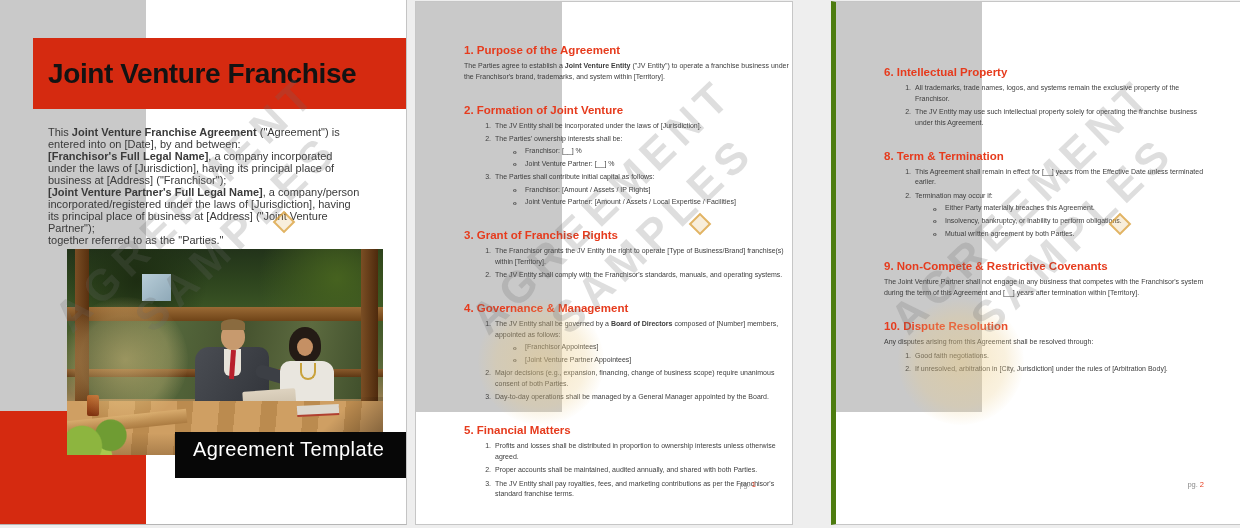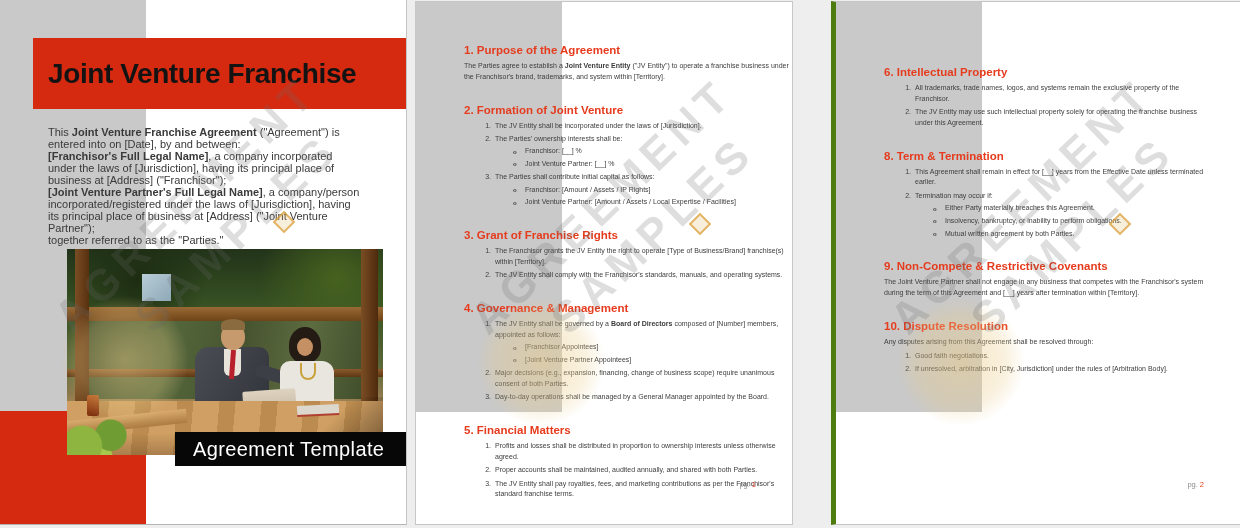--- a/index.html
+++ b/index.html
@@ -47,21 +47,21 @@
   .ph-table{left:0;right:0;top:152px;height:54px;background:linear-gradient(rgba(0,0,0,0) 60%,rgba(60,30,5,0.25)),repeating-linear-gradient(95deg,#cf9f63 0 26px,#bb8b4f 26px 42px);}
   .ph-papers{left:230px;top:156px;width:42px;height:9px;background:#ddd8ce;transform:rotate(-3deg);box-shadow:0 2px 0 #b04030;}
   .ph-drink{left:20px;top:146px;width:12px;height:21px;border-radius:2px;background:linear-gradient(#b4581e,#7e3210);}
   .ph-bench{left:0;top:166px;width:120px;height:14px;background:linear-gradient(#d8ab6d,#ab7b41);transform:rotate(-6deg);}
   .ph-leaves{left:-12px;top:168px;width:90px;height:48px;background:
      radial-gradient(circle at 30% 60%,#8db53f 0 28%,transparent 30%),
      radial-gradient(circle at 62% 38%,#6f9c33 0 24%,transparent 26%),
      radial-gradient(circle at 48% 82%,#a7c94e 0 22%,transparent 24%);}
   .ph-shadow{right:0;top:148px;width:64px;height:58px;background:linear-gradient(135deg,rgba(0,0,0,0) 30%,rgba(25,15,5,0.55));}
 
-  .caption{position:absolute;left:175px;top:432px;right:0;height:34px;background:#070707;}
+  .caption{position:absolute;left:175px;top:432px;right:0;height:46px;background:#070707;}
   .caption .t{position:absolute;left:18px;top:0;line-height:34px;font-size:20px;color:#ffffff;letter-spacing:0.4px;white-space:nowrap;}
 
   
   .wm{position:absolute;inset:0;overflow:hidden;pointer-events:none;}
   .wm-text{position:absolute;left:30px;top:150px;width:400px;height:120px;transform:rotate(-44deg);
            color:rgba(105,105,105,0.22);font-weight:bold;}
   .wm-text .l1{font-size:44px;letter-spacing:7px;}
   .wm-text .l2{font-size:44px;letter-spacing:7px;margin-left:58px;margin-top:6px;}
   .wm-diamond{position:absolute;left:276px;top:214px;width:12px;height:12px;border:2px solid rgba(218,160,60,0.75);
               background:rgba(218,160,60,0.18);transform:rotate(45deg);}

